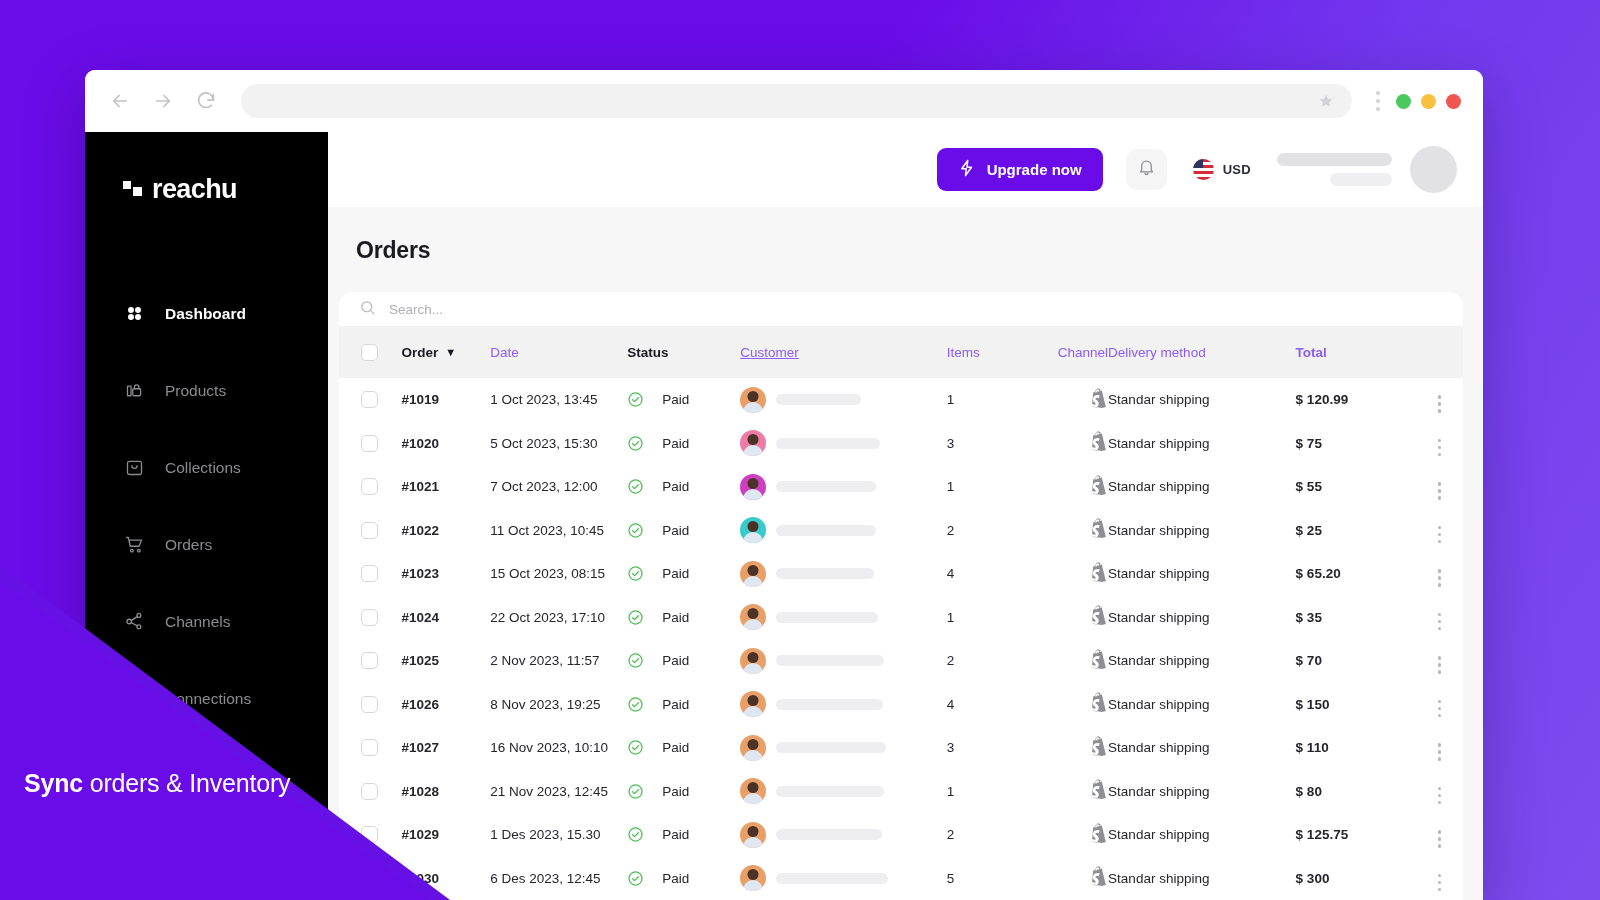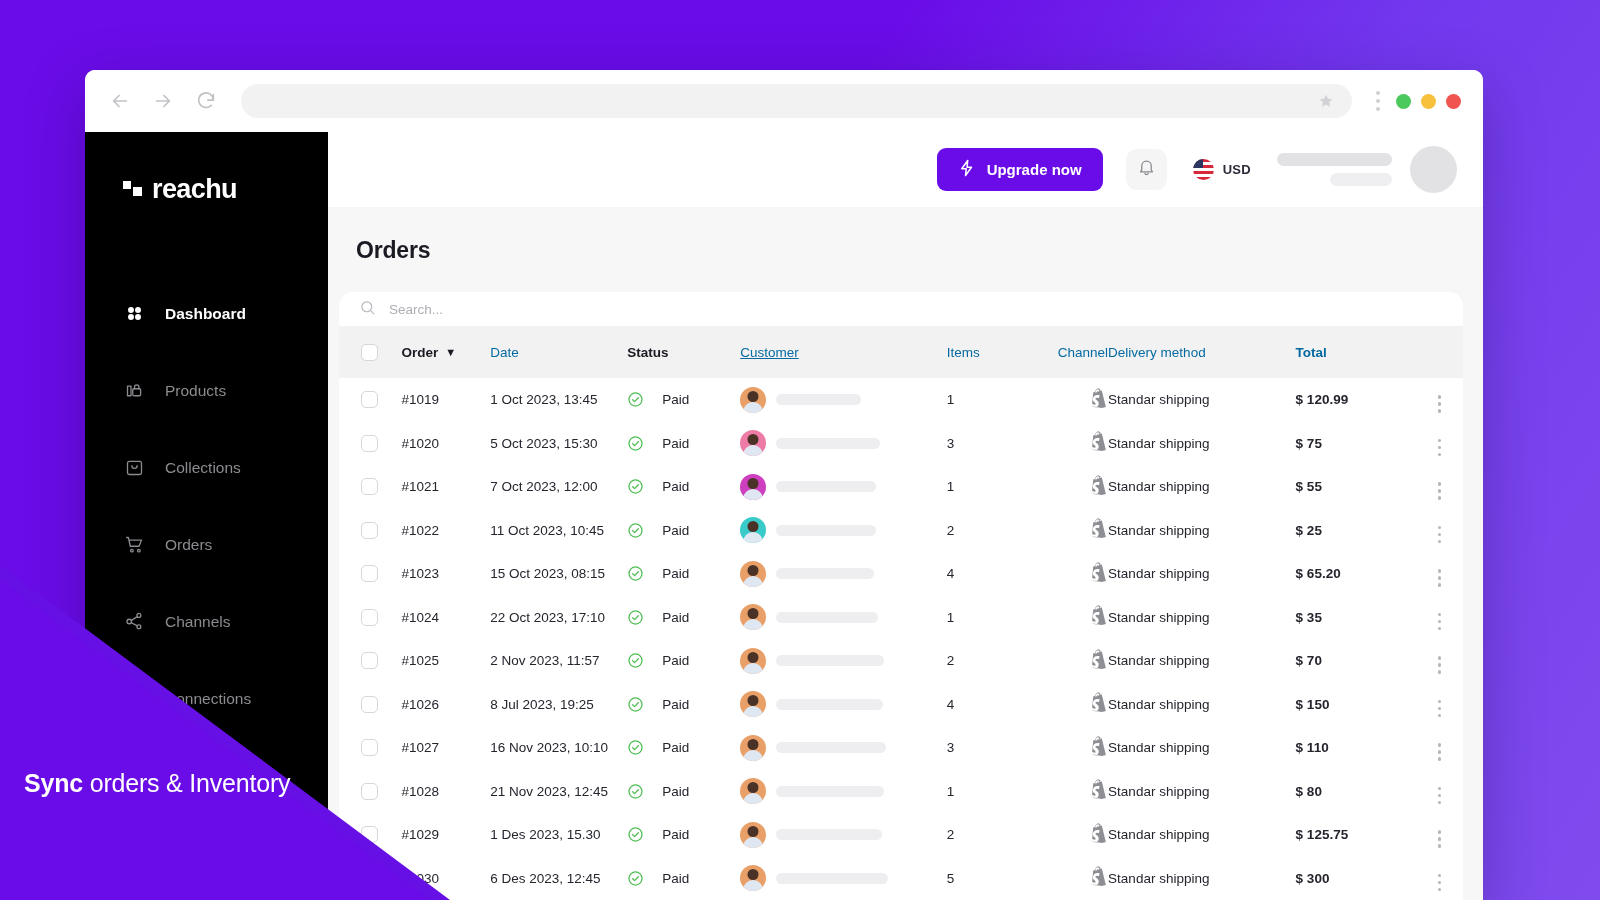--- a/index.html
+++ b/index.html
@@ -109,31 +109,31 @@
     flex:1; overflow:hidden; display:flex; flex-direction:column;
   }
   .searchrow { height:66px; display:flex; align-items:center; padding-left:20px; gap:13px; }
   .searchrow svg { width:17px; height:17px; color:#b9b9bf; flex:none; }
   .searchrow .sp { font-size:13.5px; color:#aeaeb5; }
 
   
   table { width:100%; border-collapse:collapse; table-layout:fixed; }
   thead tr { background:#F2F2F3; }
   thead th {
-    font-size:13.5px; color:#0369a1; font-weight:400; text-align:left;
+    font-size:13.5px; color:#8b5cf6; font-weight:400; text-align:left;
     height:52px; padding:0; vertical-align:middle;
   }
   thead th.strong { color:#1A1A23; font-weight:700; }
   thead th .hcell { display:flex; align-items:center; gap:7px; }
   .sort-arrow { font-size:11px; color:#1A1A23; }
   tbody td {
     font-size:13.5px; color:#25252E; height:43.5px; padding:0; vertical-align:middle;
   }
   .c-check { width:62px; padding-left:22px !important; }
-  .c-order { width:88px; font-weight:400; }
+  .c-order { width:88px; font-weight:700; }
   .c-date  { width:136px; }
   .c-status{ width:112px; }
   .c-cust  { width:205px;text-decoration:underline; }
   .c-items { width:68px; text-align:left; }
   .c-chan  { width:92px; text-align:right; }
   .c-deliv { width:186px; }
   .c-total { width:120px; font-weight:700; }
   .c-kebab { width:46px; text-align:center; }
 
   .cbox { width:17px; height:17px; border:1.4px solid #D6D6DB; border-radius:5px; background:#fff; display:block; cursor:pointer; }
@@ -628,21 +628,21 @@
                       <i></i>
                       <i></i>
                       <i></i>
                     </span></td>
                 </tr>
                 <tr>
                   <td class="c-check">
                     <span class="cbox"></span>
                   </td>
                   <td class="c-order">#1026</td>
-                  <td class="c-date">8 Jul 2023, 19:25</td>
+                  <td class="c-date">8 Nov 2023, 19:25</td>
                   <td class="c-status">
                     <span class="status-cell">
                       <span class="check-ic">
                         <svg viewBox="0 0 24 24" fill="none" stroke="currentColor" stroke-width="1.8" stroke-linecap="round" stroke-linejoin="round">
                           <circle cx="12" cy="12" r="9.2"></circle>
                           <path d="M8 12.3l2.7 2.7L16 9.6"></path>
                         </svg>
                       </span>
                       <span class="paid-lbl">Paid</span>
                     </span>

